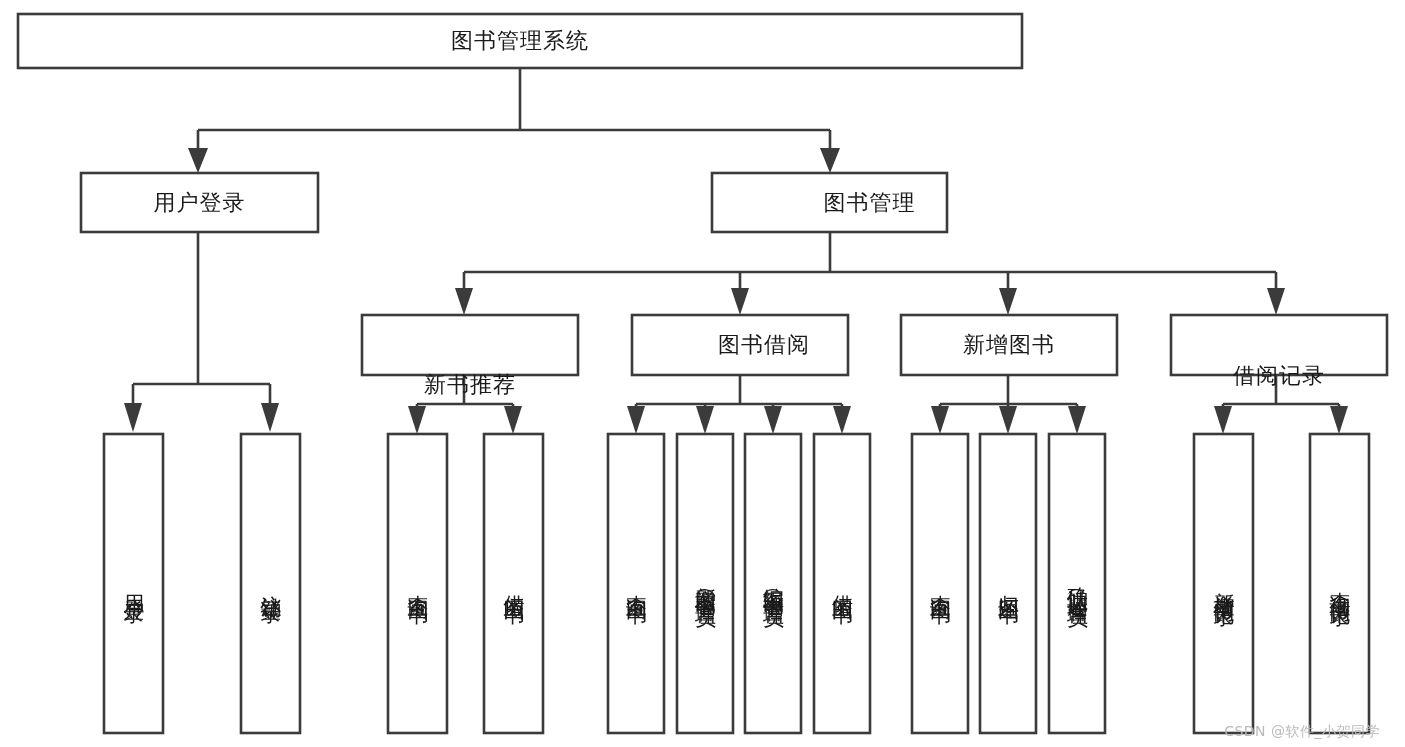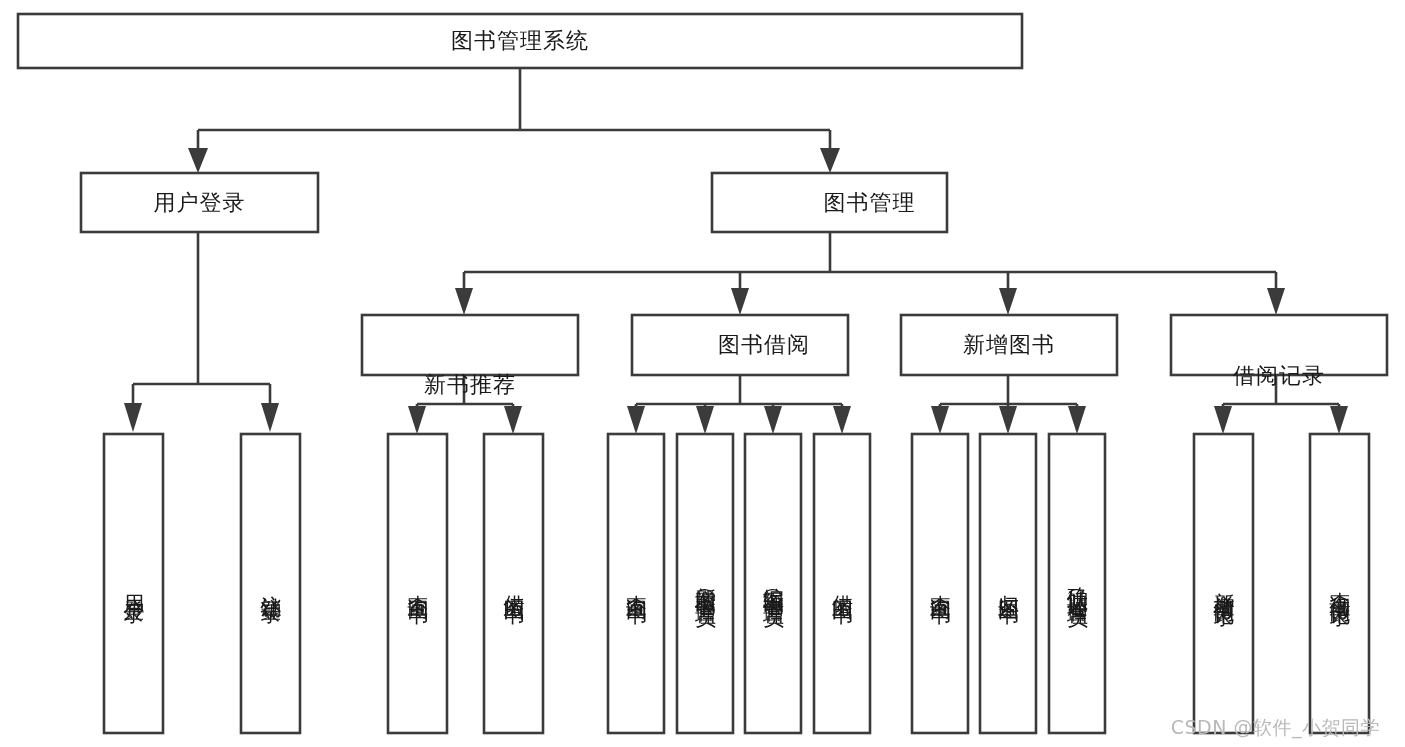--- a/index.html
+++ b/index.html
@@ -71,21 +71,21 @@
     font-size: 22px;
     color: #1a1a1a;
     letter-spacing: 1px;
     white-space: nowrap;
   }
   #watermark {
     position: absolute;
     right: 8px;
     bottom: 6px;
     font-family: "DejaVu Sans", "Liberation Sans", sans-serif;
-    font-size: 19px;
+    font-size: 14px;
     color: #b9b9b9;
     letter-spacing: 0.5px;
     white-space: nowrap;
     pointer-events: none;
   }
 </style>
 </head>
 <body>
 
 <div id="diagram-root">

